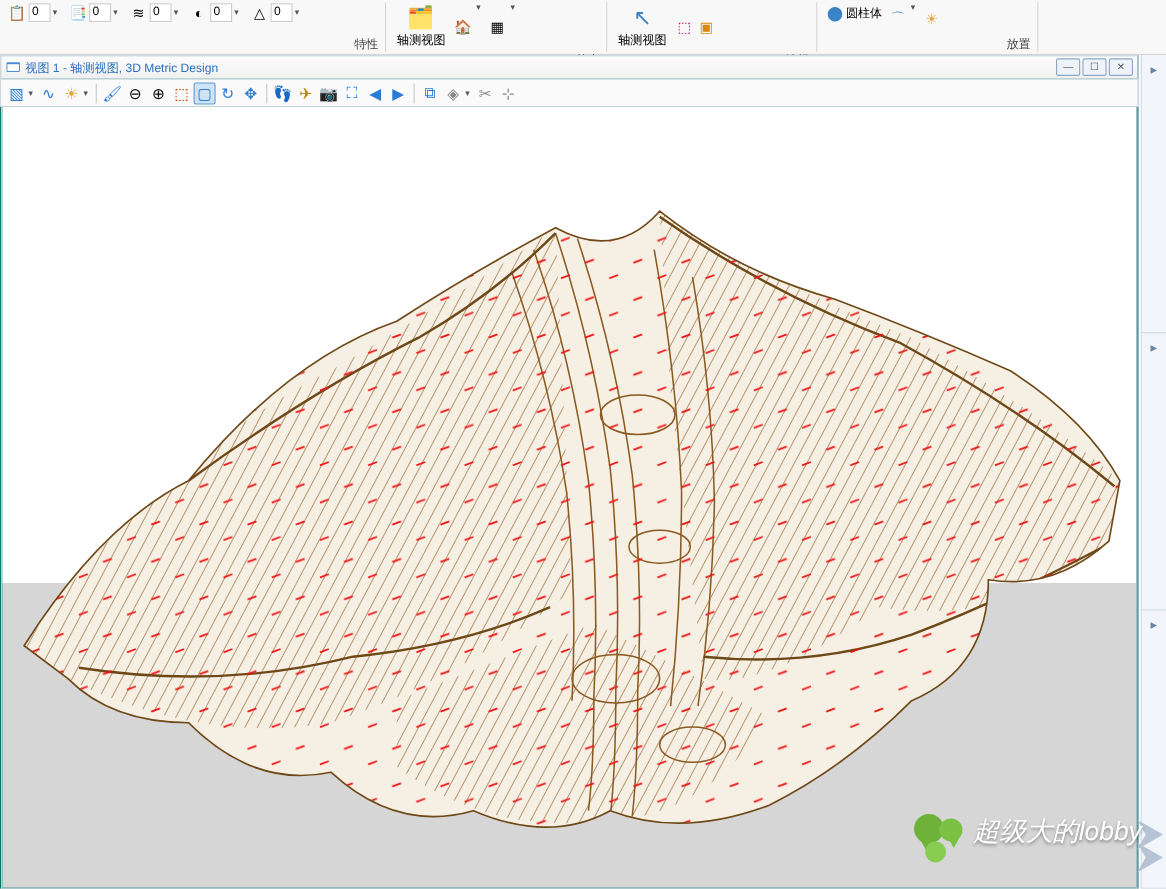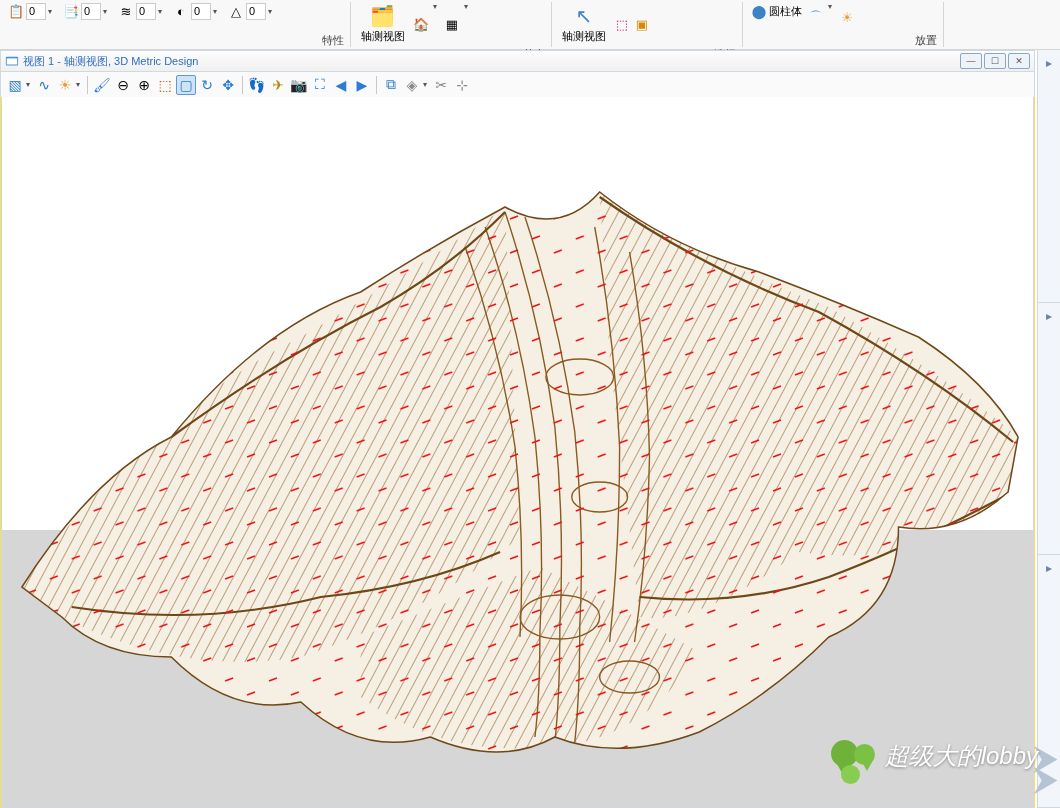--- a/index.html
+++ b/index.html
@@ -11,21 +11,21 @@
 .rgroup { display:flex; flex-direction:column; padding:0 6px; }
 .rgroup-items { flex:1; display:flex; align-items:flex-start; gap:4px; padding-top:2px; }
 .rgroup-label { font-size:11px; color:#444; text-align:right; padding:1px 0; }
 .ritem { display:flex; align-items:center; gap:2px; height:18px; font-size:11px; padding:0 2px; cursor:pointer; }
 .ricon { width:16px; height:16px; display:inline-flex; align-items:center; justify-content:center; font-size:13px; }
 .rval { min-width:20px; border:1px solid #ccc; background:#fff; padding:0 2px; height:17px; line-height:15px; }
 .rbig { display:flex; flex-direction:column; align-items:center; gap:1px; padding:2px 4px; cursor:pointer; font-size:11px; }
 .rbig .ricon { width:24px; height:24px; font-size:20px; }
 
 
-.view-container { position:absolute; left:0; top:50px; right:25px; bottom:0; background:#fde047; }
+.view-container { position:absolute; left:0; top:50px; right:25px; bottom:0; background:#0f766e; }
 .view-titlebar { height:22px; background:linear-gradient(#fdfdfd,#f0f0f0); border:1px solid #cfd9e3; display:flex; align-items:center; padding:0 4px; font-size:11px; color:#2e6fbf; gap:4px; }
 .view-title-icon { width:14px; height:14px; }
 .view-controls { margin-left:auto; display:flex; gap:2px; }
 .wbtn { width:22px; height:16px; border:1px solid #8ca7c5; background:#eef3f8; border-radius:2px; display:flex; align-items:center; justify-content:center; font-size:9px; color:#556; cursor:pointer; }
 
 
 .view-toolbar { height:25px; background:#fafafa; border-left:1px solid #cfd9e3; border-right:1px solid #cfd9e3; display:flex; align-items:center; padding:0 4px; gap:1px; }
 .tbtn { width:20px; height:20px; display:flex; align-items:center; justify-content:center; cursor:pointer; font-size:14px; border-radius:2px; }
 .tbtn.active { background:#cfe3f5; border:1px solid #5a9bd5; }
 .tsep { width:1px; height:18px; background:#c8c8c8; margin:0 3px; }

